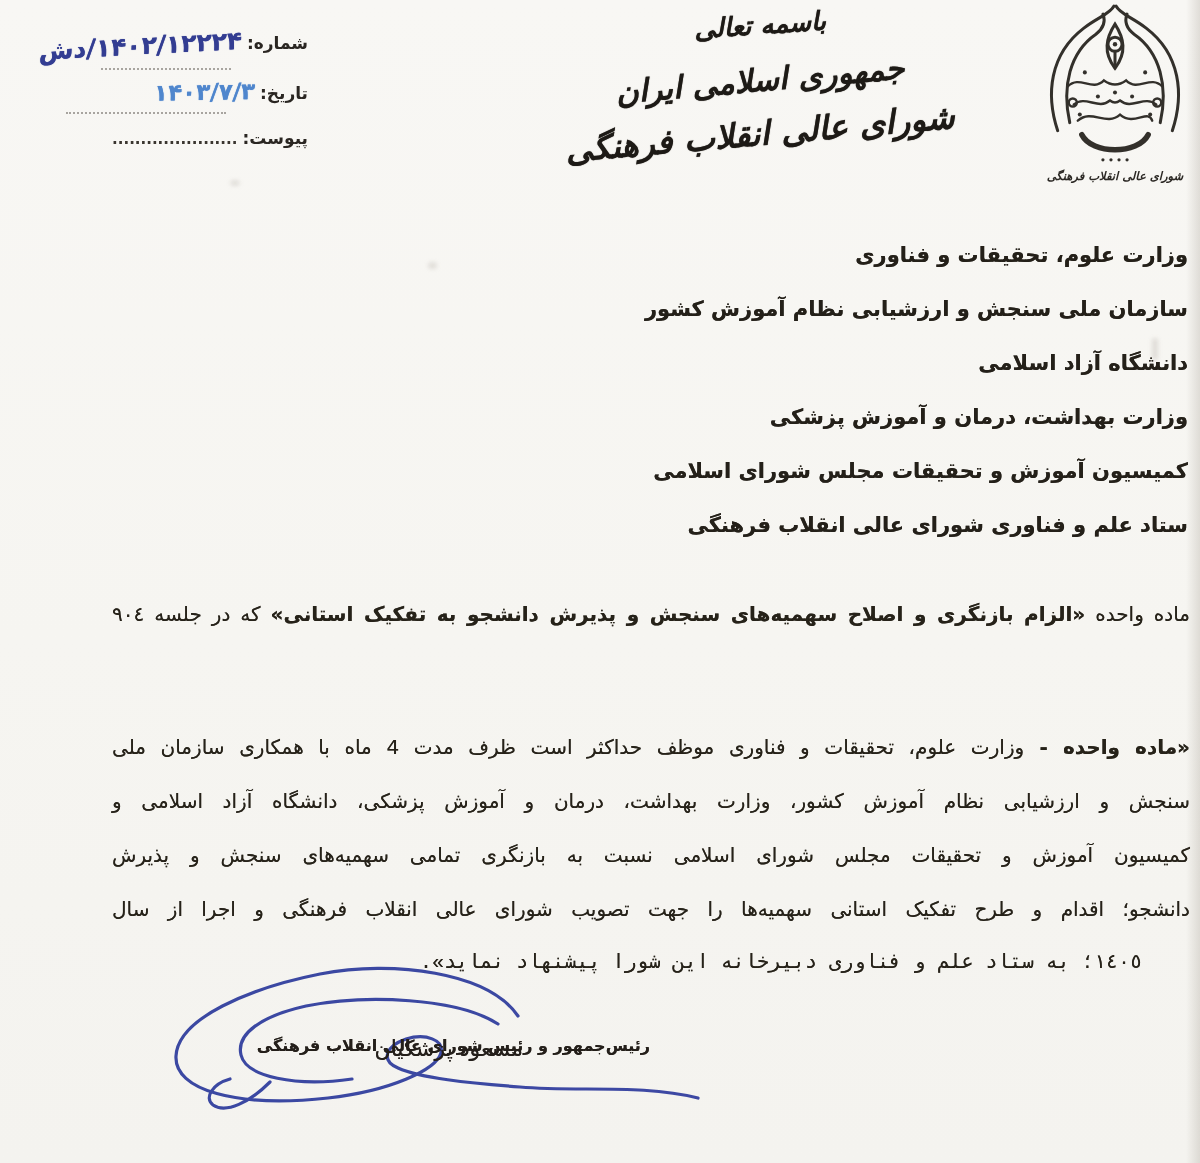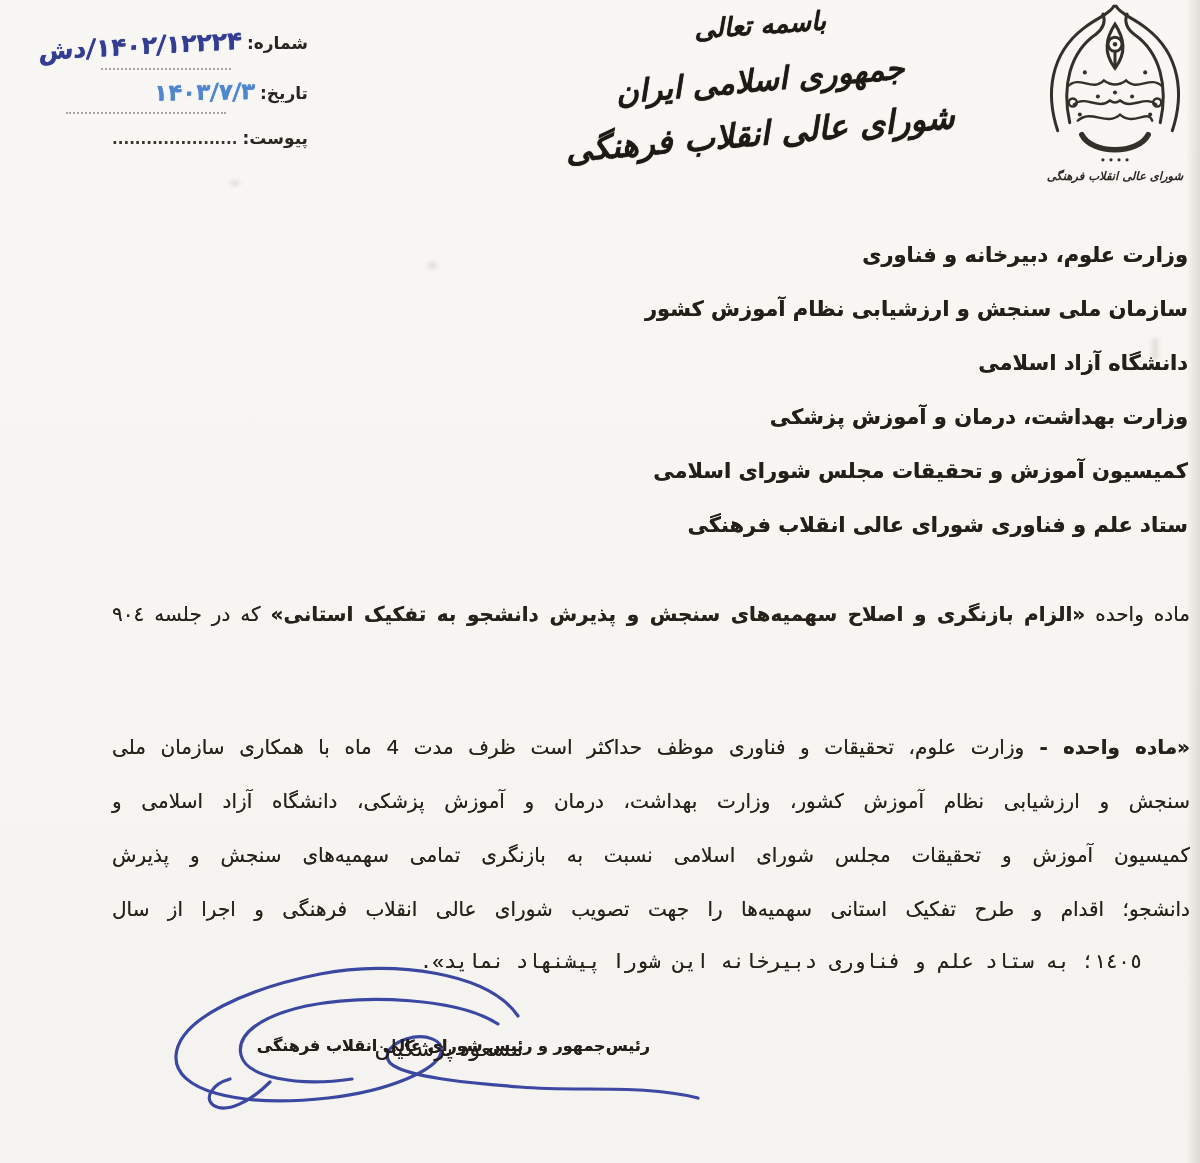--- a/index.html
+++ b/index.html
@@ -141,21 +141,21 @@
       <circle cx="63" cy="157" r="1.6"></circle>
         <circle cx="71" cy="157" r="1.6"></circle>
       <circle cx="79" cy="157" r="1.6"></circle>
         <circle cx="87" cy="157" r="1.6"></circle>
     </g>
     <path d="M42,132 C52,152 98,152 108,132" stroke="#33302b" fill="none" stroke-width="5.5" stroke-linecap="round"></path>
     <text x="75" y="177" text-anchor="middle" font-size="11.5" font-style="italic" font-weight="bold" fill="#2c2925" direction="rtl">شورای عالی انقلاب فرهنگی</text>
   </svg>
 
   <div id="recipients">
-    <div class="rcpt">وزارت علوم، دبیرخانه و فناوری</div>
+    <div class="rcpt">وزارت علوم، تحقیقات و فناوری</div>
     <div class="rcpt">سازمان ملی سنجش و ارزشیابی نظام آموزش کشور</div>
     <div class="rcpt">دانشگاه آزاد اسلامی</div>
     <div class="rcpt">وزارت بهداشت، درمان و آموزش پزشکی</div>
     <div class="rcpt">کمیسیون آموزش و تحقیقات مجلس شورای اسلامی</div>
     <div class="rcpt">ستاد علم و فناوری شورای عالی انقلاب فرهنگی</div>
   </div>
 
   <div id="intro" class="para">
     <div class="jline">
       <span>ماده واحده </span><span class="b">«الزام بازنگری و اصلاح سهمیه‌های سنجش و پذیرش دانشجو به تفکیک استانی»</span><span> که در جلسه ٩٠٤</span>

